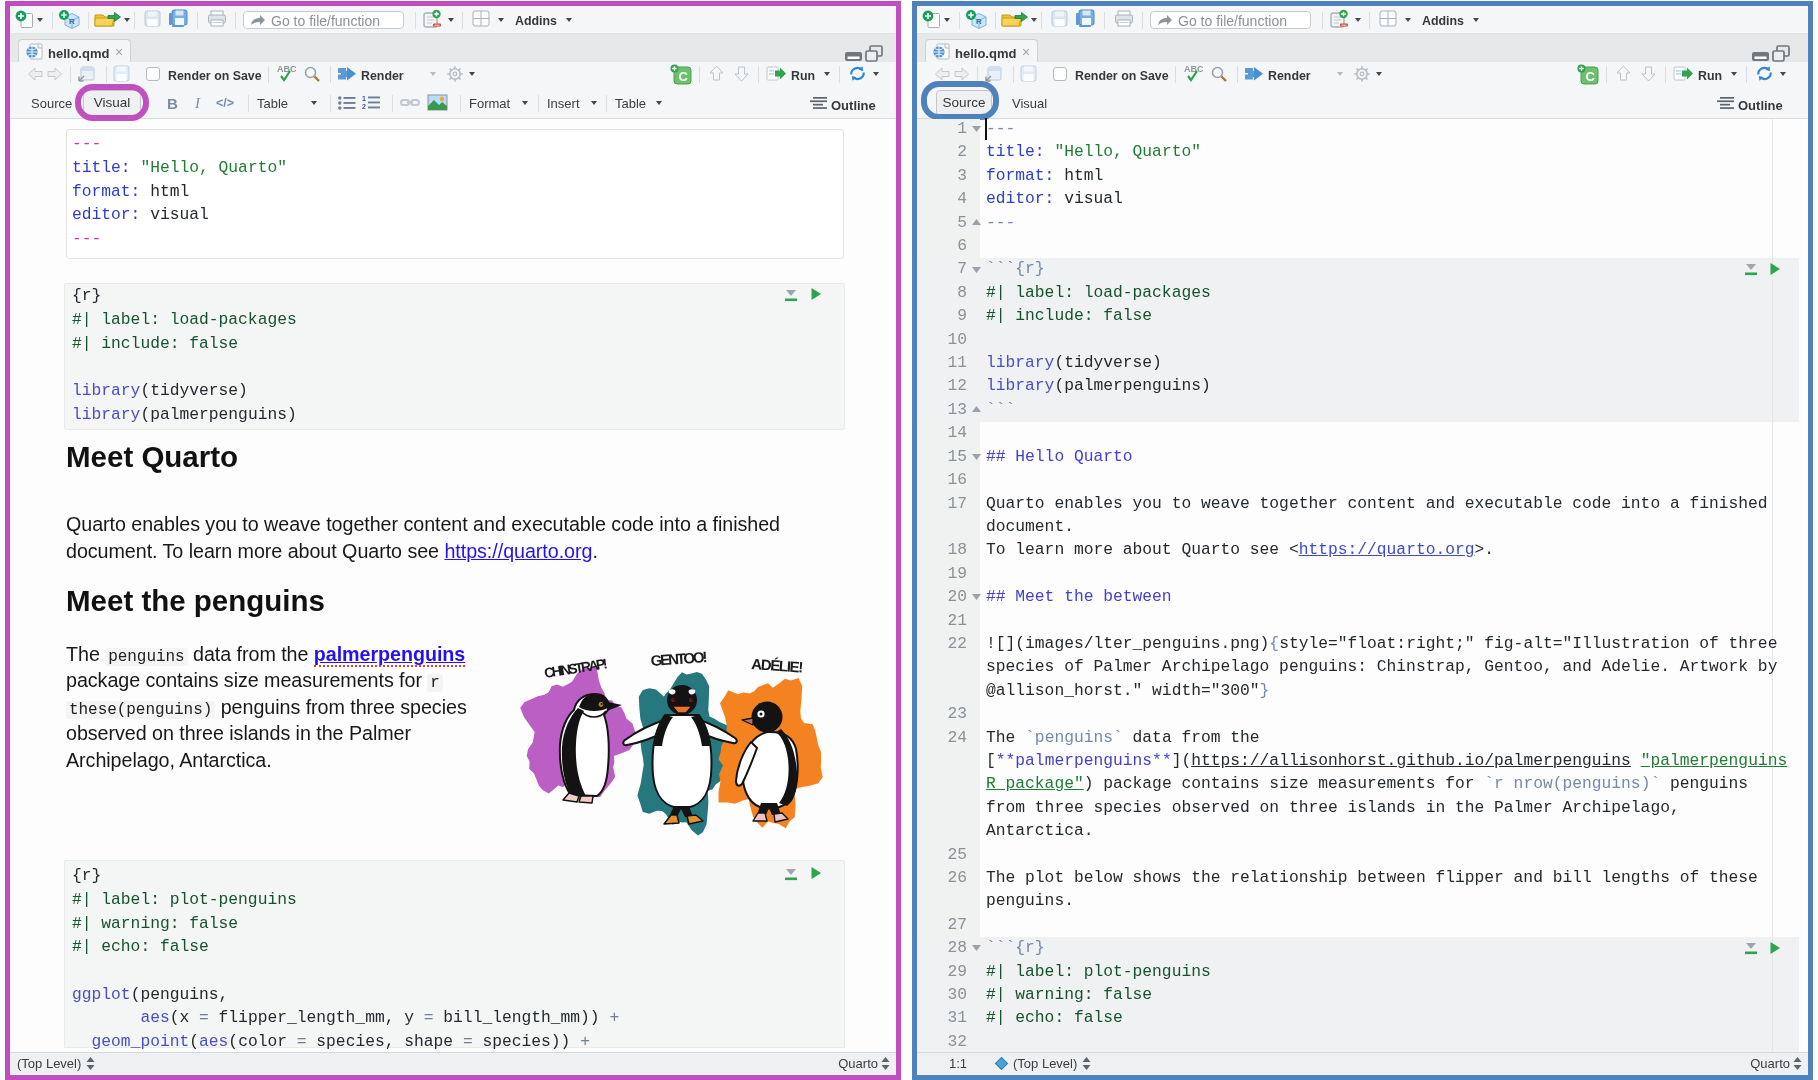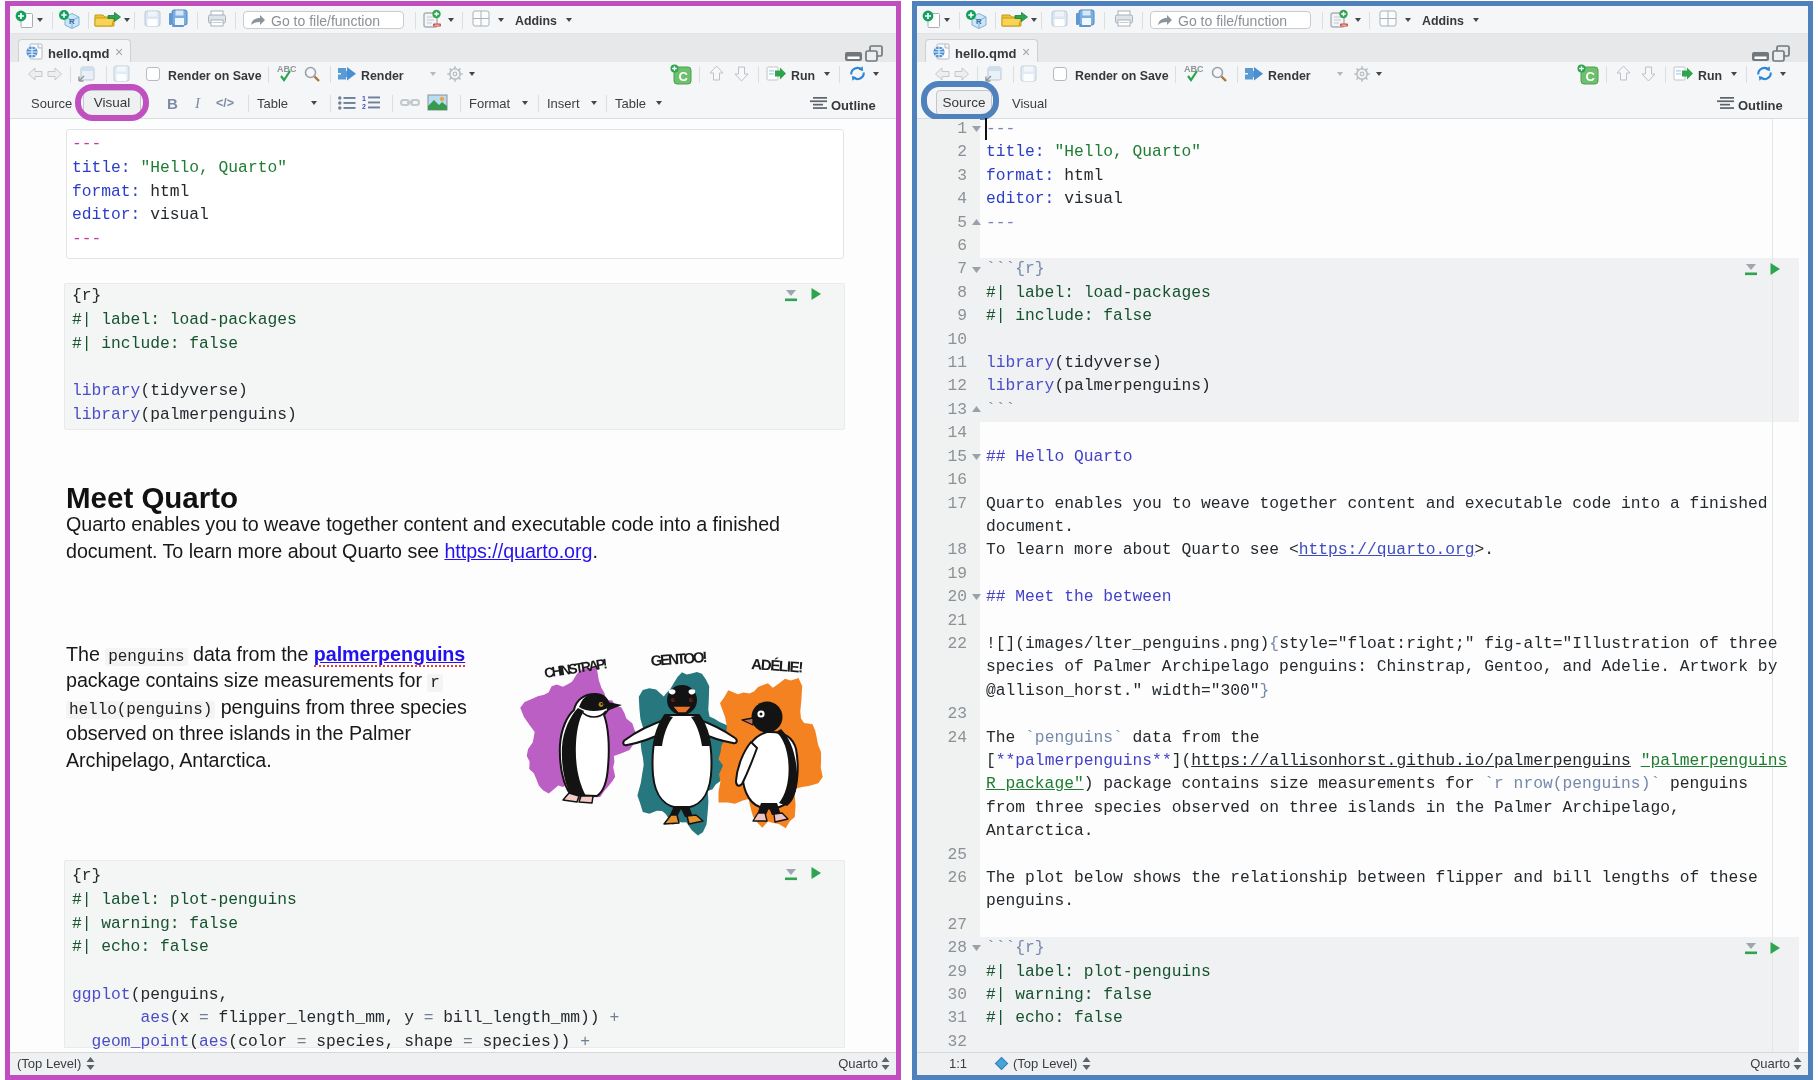--- a/index.html
+++ b/index.html
@@ -276,23 +276,24 @@
 
 <span class="f">library</span>(tidyverse)
 <span class="f">library</span>(palmerpenguins)</pre>
 <svg class="a" style="left:774px;top:283px" width="14" height="13" viewBox="0 0 14 13">
         <path d="M2 1l5 6 5-6z" fill="#9fa6ad"></path>
         <rect x="1" y="9.5" width="12" height="2.6" fill="#2da44e"></rect>
       </svg>
 <svg class="a" style="left:800px;top:281px" width="12" height="14" viewBox="0 0 12 14">
         <path d="M1.5 1l9.5 6-9.5 6z" fill="#2da44e"></path>
       </svg>
-<h2 class="a" style="left:56px;top:475px">Meet Quarto</h2>
+<h2 class="a" style="left:56px;top:434px">Meet Quarto</h2>
 <div class="a vtext" style="left:56px;top:505.2px">Quarto enables you to weave together content and executable code into a finished<br>document. To learn more about Quarto see <span class="vlink2">https://quarto.org</span>.</div>
-<div class="a vtext" style="left:56px;top:634.7px">The <span class="icode">penguins</span> data from the <span class="vlink">palmerpenguins</span><br>package contains size measurements for <span class="icode">r</span><br><span class="icode">hello(penguins)</span> penguins from three species<br>observed on three islands in the Palmer<br>Archipelago, Antarctica.</div>
+<h2 class="a" style="left:56px;top:578px">Meet the penguins</h2>
+<div class="a vtext" style="left:56px;top:634.7px">The <span class="icode">penguins</span> data from the <span class="vlink">palmerpenguins</span><br>package contains size measurements for <span class="icode">r</span><br><span class="icode">these(penguins)</span> penguins from three species<br>observed on three islands in the Palmer<br>Archipelago, Antarctica.</div>
 <svg class="a" style="left:505px;top:639px" width="323" height="198" viewBox="0 0 323 198">
 <path d="M123.8,92.0 118.7,98.9 114.5,104.9 105.9,108.4 98.9,111.0 99.4,116.9 98.2,122.3 100.2,131.7 97.0,136.8 93.1,141.4 89.1,146.3 85.2,152.1 79.0,152.3 73.7,155.7 67.9,157.1 62.0,153.7 57.2,144.4 53.4,138.6 47.9,141.9 43.3,140.4 33.8,148.4 28.3,145.6 23.9,140.8 21.4,134.2 18.8,128.2 14.2,123.9 14.6,116.4 11.7,110.9 13.1,104.0 17.7,97.4 18.8,92.0 19.7,86.9 14.9,80.4 9.1,72.2 5.2,62.8 9.6,57.1 16.7,54.1 22.8,51.3 29.1,49.8 33.8,47.2 36.6,41.2 41.8,39.6 47.9,41.8 52.3,39.5 57.0,36.8 62.0,28.7 68.3,23.2 74.7,23.0 81.6,22.3 83.9,35.4 86.5,43.0 89.5,48.3 91.1,54.7 97.2,55.4 100.2,60.0 106.4,62.4 109.3,67.7 111.4,73.5 117.4,78.4 119.5,85.0Z" fill="#bc5fc4"></path>
 <path d="M214.7,106.0 214.4,114.6 210.9,122.1 209.6,129.9 205.7,135.7 200.7,139.6 197.5,144.3 192.7,145.9 193.4,156.7 192.7,167.1 191.5,179.4 187.9,187.2 182.9,190.6 176.8,185.3 171.3,177.2 167.0,177.6 162.7,176.2 157.9,179.7 154.1,174.5 150.8,168.9 147.0,165.9 141.9,165.7 134.3,168.7 127.8,166.9 125.2,158.4 122.4,150.5 125.9,137.6 127.3,128.3 128.7,120.0 128.0,113.1 126.5,106.0 125.7,98.5 127.0,91.3 128.6,84.5 125.4,74.0 124.4,63.5 123.8,51.8 127.8,45.1 134.3,43.3 141.1,44.4 148.8,51.5 151.9,47.6 155.3,44.0 158.7,38.3 162.5,31.9 167.0,27.2 171.6,29.6 176.5,28.5 181.9,26.9 186.9,28.7 190.9,34.5 194.2,41.3 193.8,54.7 193.3,65.1 194.5,71.5 199.4,73.7 204.6,77.1 212.7,80.4 217.0,87.6 214.7,97.3Z" fill="#26777e"></path>
 <path d="M306.0,107.0 306.1,114.8 305.8,122.7 307.7,131.9 303.3,138.3 294.7,140.7 287.4,142.0 281.8,143.2 279.5,148.2 280.6,160.1 279.8,172.0 275.0,176.1 270.7,183.3 263.9,178.9 258.3,177.9 253.0,176.6 247.3,182.8 242.3,177.5 238.0,171.6 235.4,162.3 233.6,154.0 227.8,155.6 219.8,158.7 212.9,157.5 203.5,157.4 203.5,147.0 205.4,136.7 204.1,129.2 208.0,120.4 203.5,114.3 205.6,107.0 206.5,100.2 210.2,94.3 211.2,88.0 211.9,81.4 210.1,72.3 205.0,58.2 209.4,52.0 213.3,45.3 223.0,49.2 228.4,47.4 234.4,48.4 239.0,46.5 243.1,41.9 248.0,40.0 253.0,38.2 257.8,42.7 263.3,39.1 270.0,33.8 275.7,35.6 283.5,33.0 287.2,41.1 286.4,55.1 285.3,66.3 286.0,73.4 289.1,77.9 297.5,79.3 300.2,85.5 301.7,92.5 303.0,99.6Z" fill="#f58220"></path>
 <g stroke-linejoin="round">
 <path d="M80,49 C89,49 94,55 94,62 C93,66 91,68 89,70 C93,80 95,100 93,122 C92,137 88,147 82,151 L56,150 C48,140 44,120 45,100 C46,84 52,71 59,65 C61,55 69,49 80,49 Z" fill="#fff" stroke="#131313" stroke-width="2"></path>
 <path d="M80,49 C89,49 94,55 94,61 L93,63 C85,67 71,67 64,62 C67,54 71,49 80,49 Z" fill="#131313"></path>
 <path d="M66,66 C73,74 85,74 91,66" stroke="#131313" stroke-width="1.7" fill="none"></path>
 <path d="M63,63 C55,71 48,86 47,102 C46,122 50,140 56,150 L71,151 C63,136 60,118 61,98 C62,82 65,72 69,66 Z" fill="#131313"></path>
 <path d="M93,57 L107,60 L92,66 Z" fill="#131313"></path>

